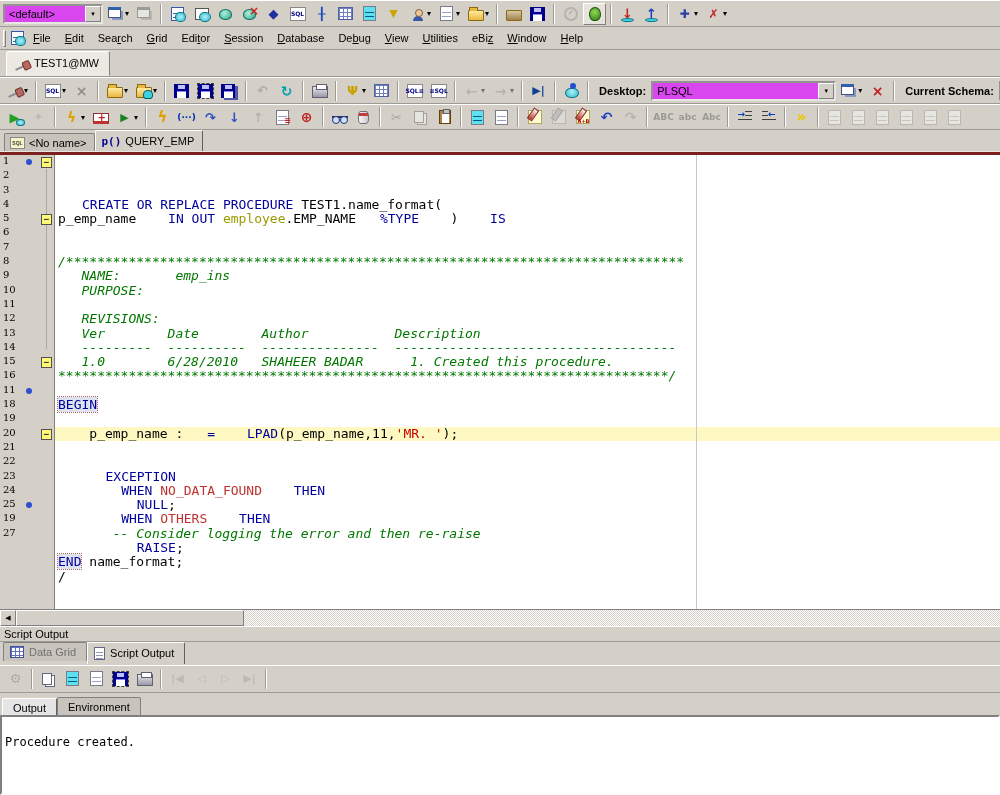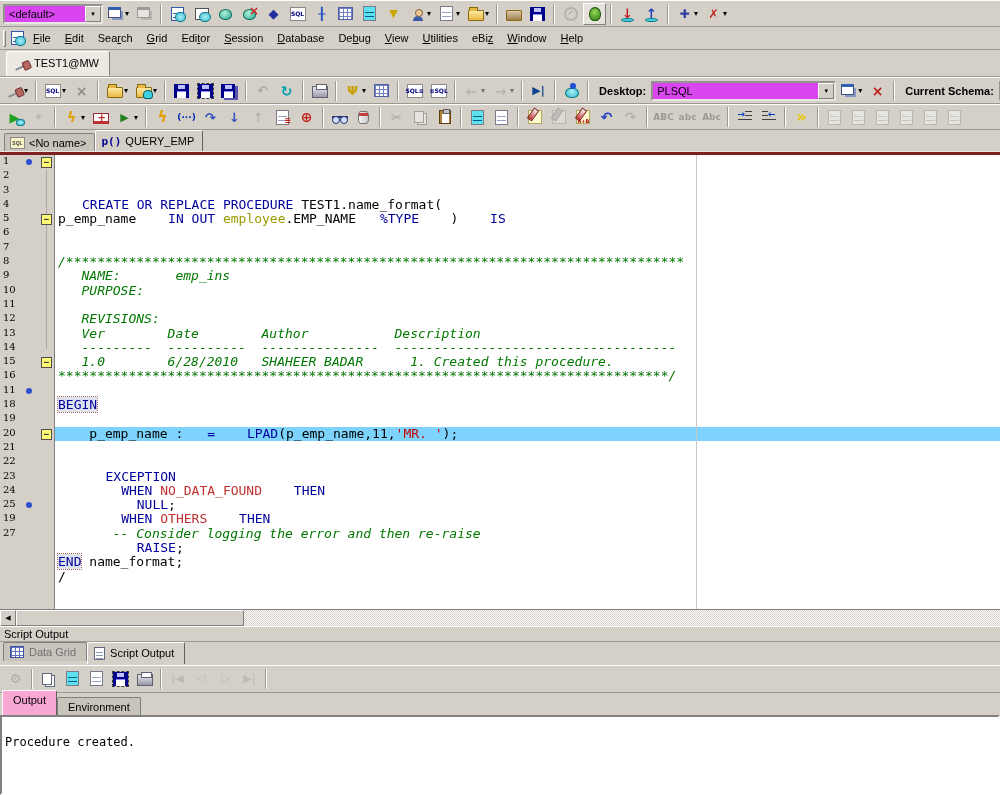--- a/index.html
+++ b/index.html
@@ -104,41 +104,41 @@
   
   .editor { flex:1 1 auto; background:#fff; position:relative; overflow:hidden; display:flex; }
   .gutter { width:55px; background:#d4d0c8; border-right:1px solid #808080; box-shadow:inset -2px 0 0 #ffffff00; flex:0 0 auto; position:relative; }
   .gutter .foldline { position:absolute; left:46px; top:14px; bottom:260px; width:1px; background:#a8a8a8; }
   .gl { height:14.3px; position:relative; font-family:"DejaVu Serif","DejaVu Sans",serif; font-size:10px; padding-left:3px; }
   .gl .dot { position:absolute; left:26px; top:4px; width:6px; height:6px; background:#2d4fd0; border-radius:50%; }
   .gl .fold { position:absolute; left:41px; top:2px; width:11px; height:11px; background:#fff973; border:1px solid #505050; font:bold 9px/9px "DejaVu Sans Mono",monospace; text-align:center; color:#303030; }
   .code-area { flex:1 1 auto; position:relative; font:13px/14.3px "DejaVu Sans Mono",monospace; white-space:pre; }
   .marginline { position:absolute; left:641px; top:0; bottom:0; width:1px; background:#c8c8c8; }
   .cl { height:14.3px; padding-left:3px; }
-  .cl.hl { background:#7dd3fc; }
+  .cl.hl { background:#fef9c3; }
   .sk { color:#00009c;margin-left:24px; } .st { color:#000; } .sc { color:#007800; font-style:italic; } .sr { color:#c03030; } .ss { color:#c80000; } .so { color:#9a9a00; }
   .skp { color:#00009c; background:#dde3ee; outline:1px dotted #b06060; }
 
   
   .hscroll { height:17px; flex:0 0 auto; display:flex; border-top:1px solid #808080;
       background-image:conic-gradient(#ffffff 25%, #d4d0c8 0 50%, #ffffff 0 75%, #d4d0c8 0); background-size:2px 2px; }
   .sbtn { width:16px; height:16px; background:#d4d0c8; border:1px solid; border-color:#fff #808080 #808080 #fff; display:flex; align-items:center; justify-content:center; font-size:7px; color:#000; flex:0 0 auto; }
   .sthumb { width:228px; height:16px; background:#d4d0c8; border:1px solid; border-color:#fff #808080 #808080 #fff; flex:0 0 auto; }
 
   
   .so-header { height:16px; background:#d4d0c8; border-top:1px solid #fff; border-bottom:1px solid #9c9a94; padding:1px 4px; flex:0 0 auto; }
   .so-tabs { height:23px; background:#d4d0c8; display:flex; align-items:flex-start; padding-left:3px; flex:0 0 auto; }
   .so-tab { display:inline-flex; align-items:center; gap:5px; padding:3px 10px 3px 6px; border:1px solid #808080; border-bottom:none; border-radius:2px 2px 0 0; background:#c8c4bc; height:19px; color:#707070; }
   .so-tab.active { background:#d4d0c8; border-color:#fff #606060 #d4d0c8 #fff; height:22px; color:#000; z-index:2; position:relative; }
   .gridmini { width:14px; height:12px; background:#fff; border:1px solid #4050a0; background-image:linear-gradient(#6070c0 1px,transparent 1px),linear-gradient(90deg,#6070c0 1px,transparent 1px); background-size:4px 4px; }
   .docmini { width:11px; height:13px; background:#fff; border:1px solid #606880; background-image:repeating-linear-gradient(#fff 0 2px,#9098b8 2px 3px); background-size:7px 100%; background-repeat:no-repeat; background-position:1px 2px; }
   .bot-tb { height:28px; border-top:1px solid #fff; border-bottom:1px solid #9c9a94; display:flex; align-items:center; padding:1px 4px; gap:1px; flex:0 0 auto; background:#d4d0c8; }
   .out-tabs { height:22px; display:flex; align-items:flex-end; padding-left:2px; background:#d4d0c8; flex:0 0 auto; }
   .out-tab { padding:3px 10px; border:1px solid #808080; border-bottom:none; border-radius:2px 2px 0 0; background:#c8c4bc; height:18px; }
-  .out-tab.active { background:#f9a8d4; border-color:#fff #606060 #d4d0c8 #fff; height:25px; position:relative; z-index:2; }
+  .out-tab.active { background:#e5e5e5; border-color:#fff #606060 #d4d0c8 #fff; height:17px; position:relative; z-index:2; }
   .out-box { flex:1 1 auto; background:#ffffff; border:2px solid; border-color:#808080 #fff #fff #808080; font:12px/15px "DejaVu Sans Mono",monospace; padding:18px 3px; }
 </style>
 </head>
 <body>
 
 <div class="window">
 
   <div class="tb tb-row1" id="tb1">
       <span class="combo" style="width: 100px;">
         <span class="cval">&lt;default&gt;</span>

